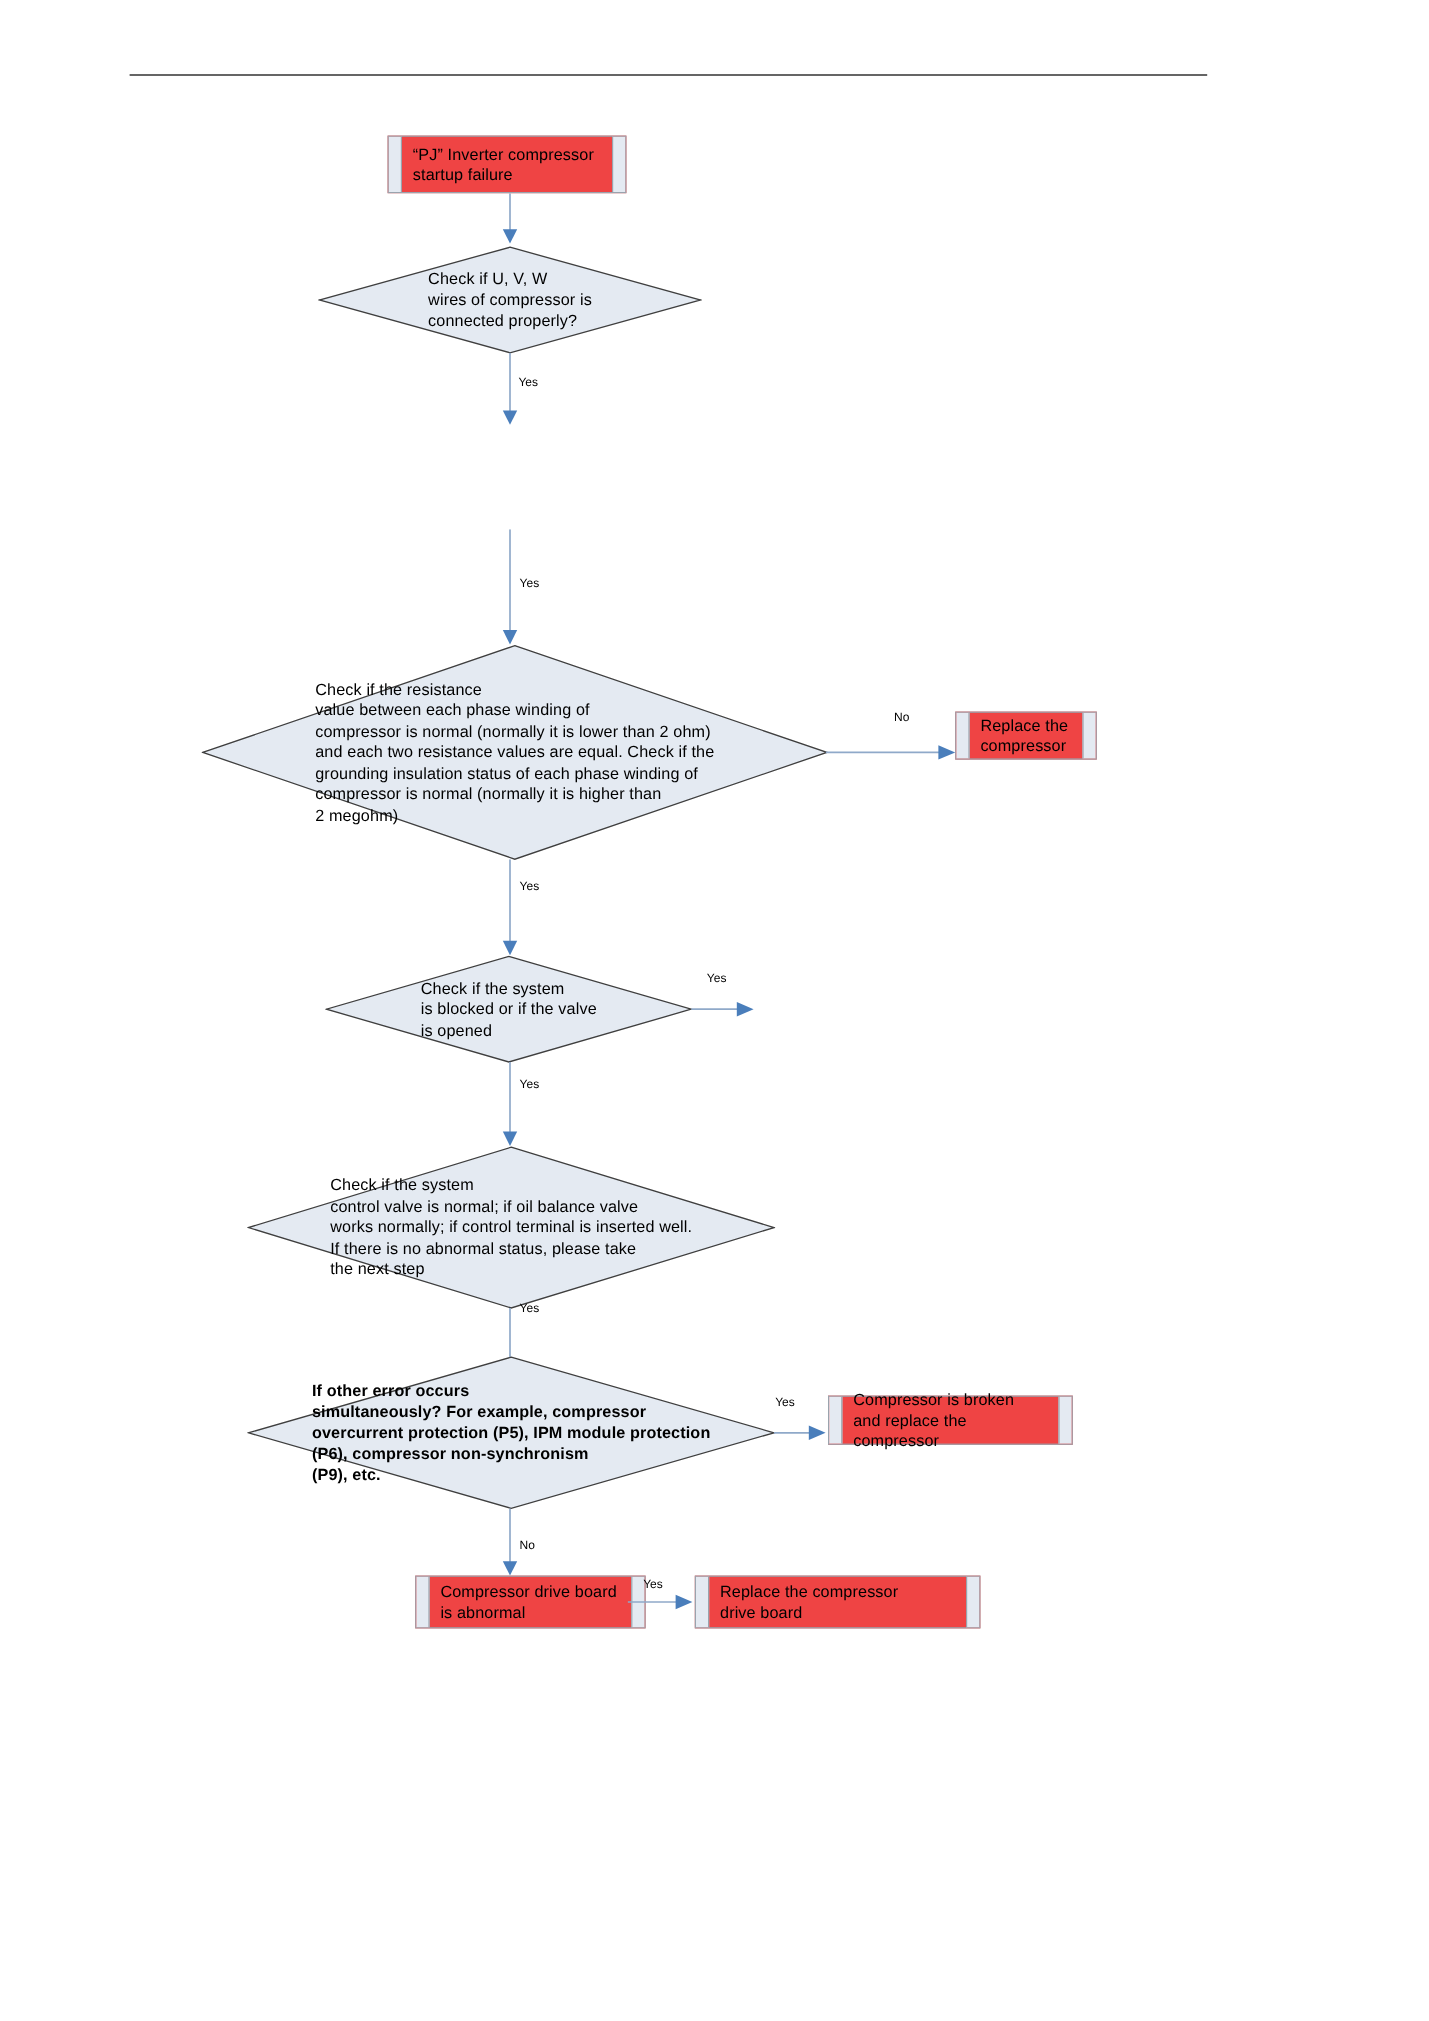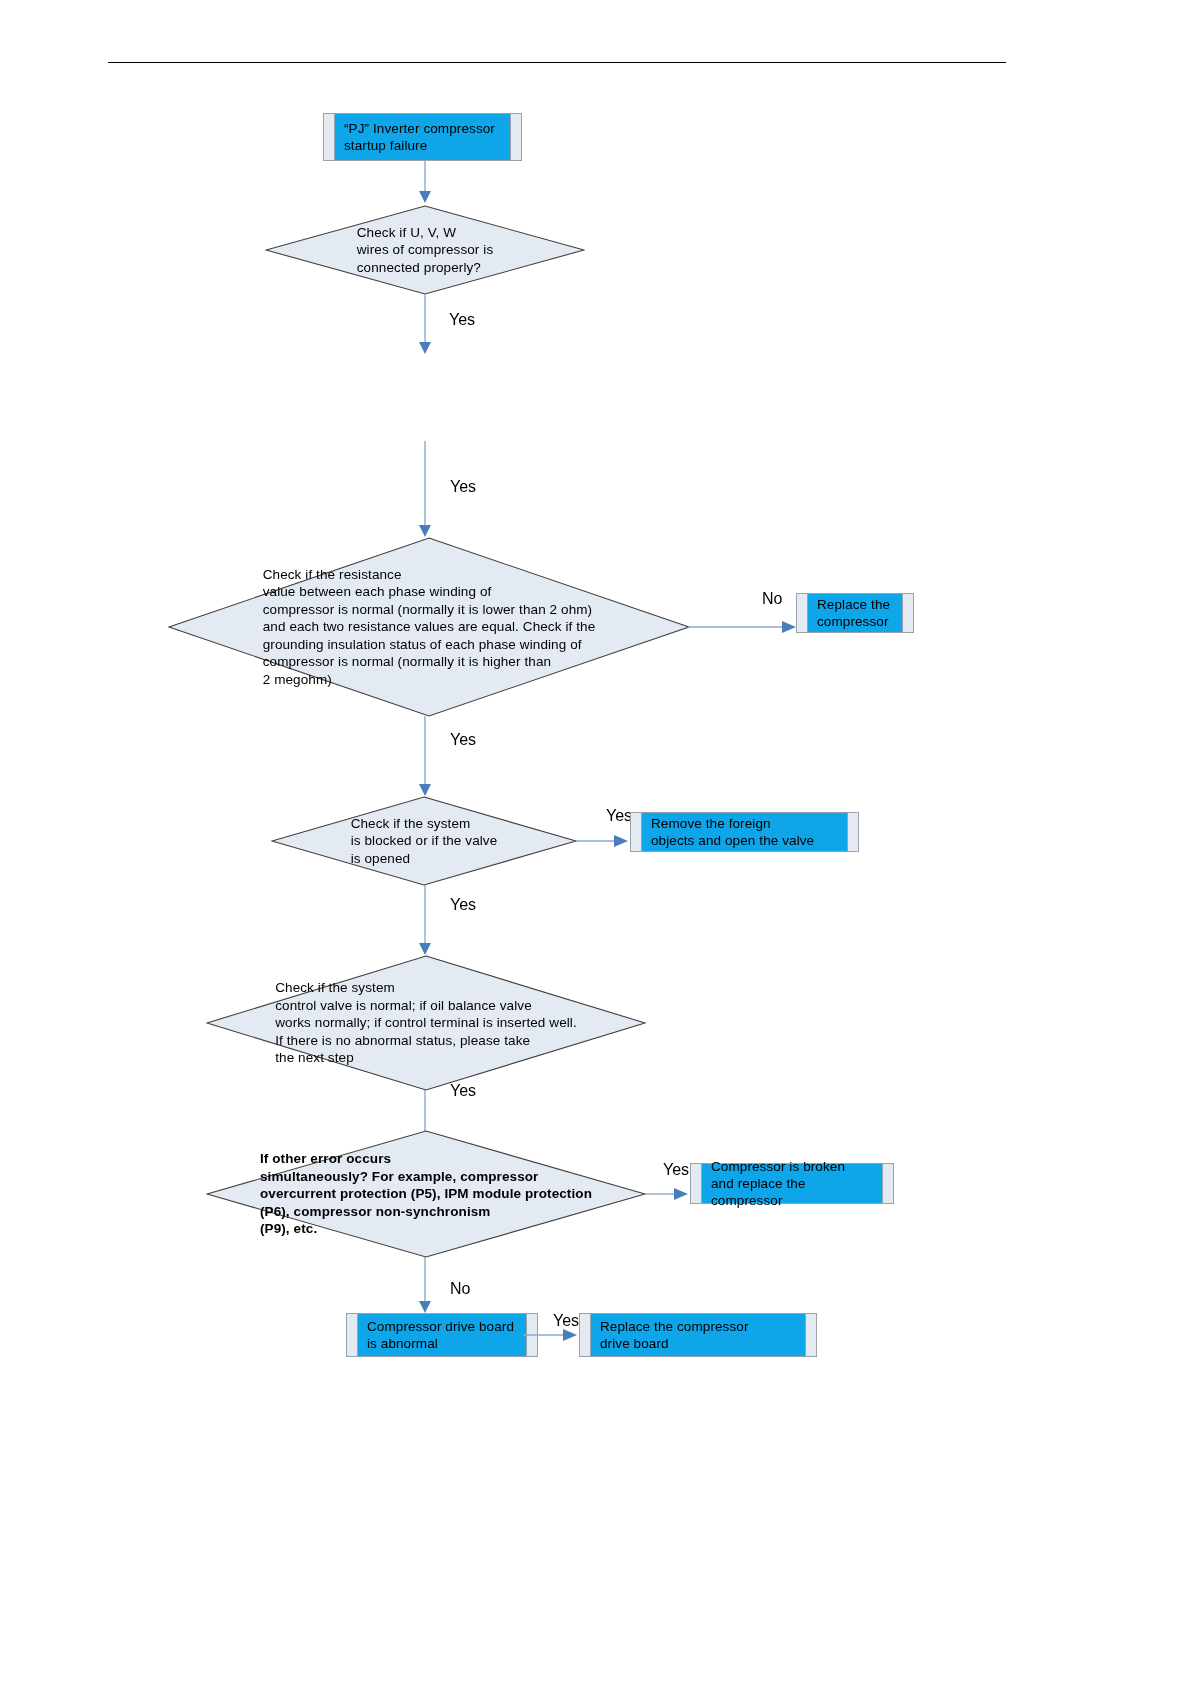--- a/index.html
+++ b/index.html
@@ -22,21 +22,21 @@
     left:108px;
     top:62px;
     width:898px;
     height:0;
     border-top:1px solid #000;
   }
   
   .pbox{
     position:absolute;
     box-sizing:border-box;
-    background:#0ea5e9;
+    background:#ef4444;
     border:1px solid #9aa3ad;
     display:flex;
     align-items:stretch;
   }
   .pbox .tab{
     width:11px;
     flex:0 0 11px;
     border-right:1px solid #9aa3ad;
     background:#e4eaf2;
     box-sizing:border-box;
@@ -80,24 +80,23 @@
     pointer-events:none;
   }
   
   .conn{
     position:absolute;
     pointer-events:none;
   }
   .conn svg{display:block;}
   .elabel{
     position:absolute;
-    font-size:16px;
+    font-size:10px;
     line-height:16px;
     white-space:nowrap;
-    margin-left:17px;
   }
 </style>
 </head>
 <body>
 
 <div id="page">
 
   <div class="rule"></div>
 
   <div class="pbox ctr" style="left:323px; top:113px; width:199px; height:48px;">
@@ -186,26 +185,20 @@
   </div>
 
   <div class="conn" style="left:576px; top:831px; width:54px; height:20px;">
     <svg width="54" height="20">
       <line x1="0" y1="10" x2="40" y2="10" stroke="#8fa9c9" stroke-width="1.4"></line>
       <polygon points="38,4 38,16 52,10" fill="#4a7ebb"></polygon>
     </svg>
   </div>
   <span class="elabel" style="left:589px; top:808px;">Yes</span>
 
-  <div class="pbox" style="left:630px; top:812px; width:229px; height:40px;">
-    <span class="tab"></span>
-    <span class="ptext">Remove the foreign
-objects and open the valve</span>
-    <span class="tab right"></span>
-  </div>
 
   <div class="conn" style="left:415px; top:885px; width:20px; height:72px;">
     <svg width="20" height="72">
       <line x1="10" y1="0" x2="10" y2="60" stroke="#8fa9c9" stroke-width="1.4"></line>
       <polygon points="4,58 16,58 10,70" fill="#4a7ebb"></polygon>
     </svg>
   </div>
   <span class="elabel" style="left:433px; top:897px;">Yes</span>
 
   <div class="diamond" style="left:206px; top:955px; width:440px; height:136px;">

